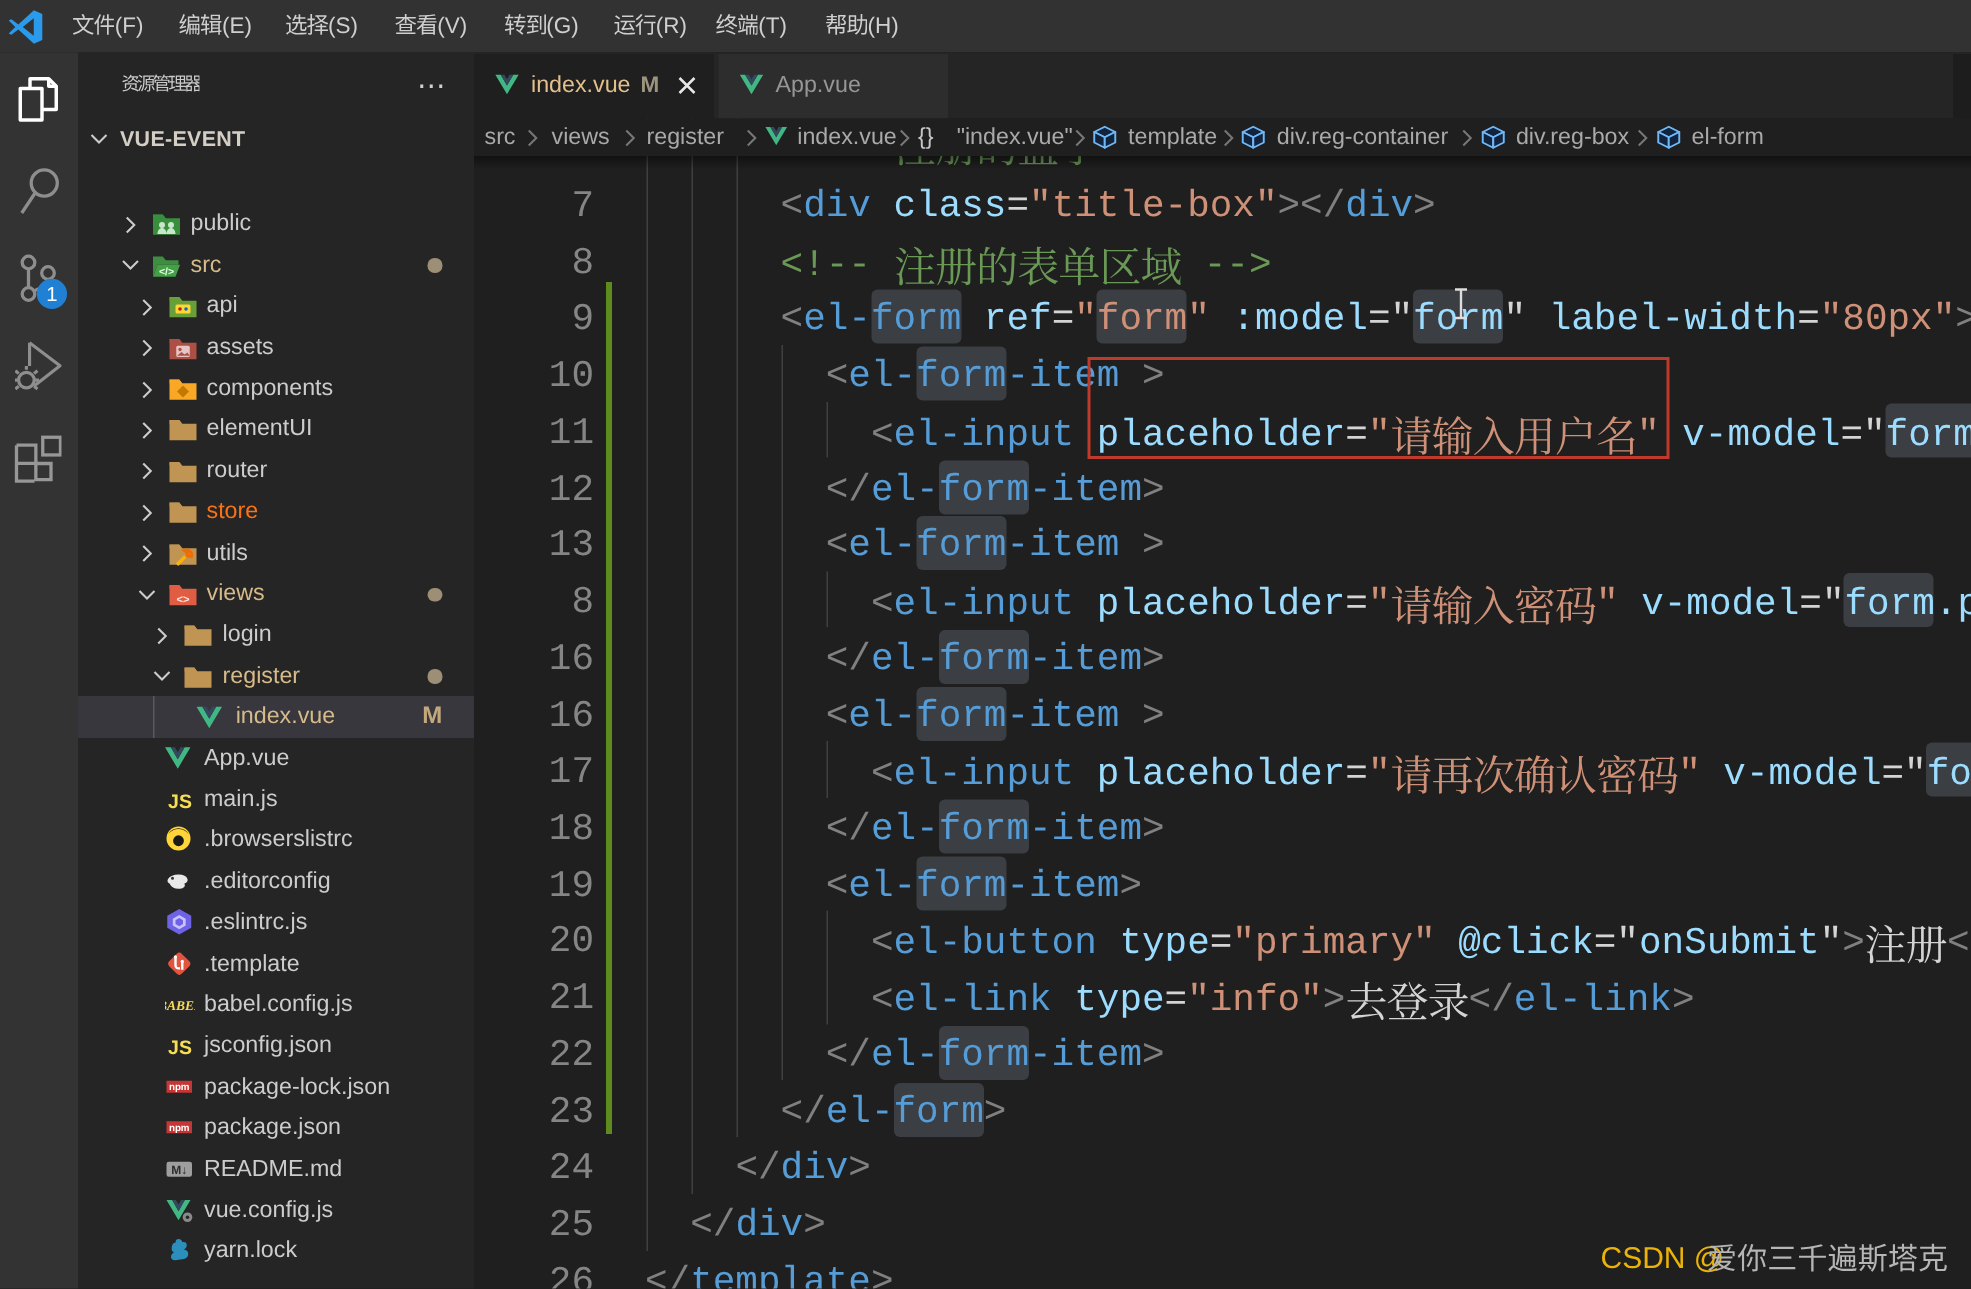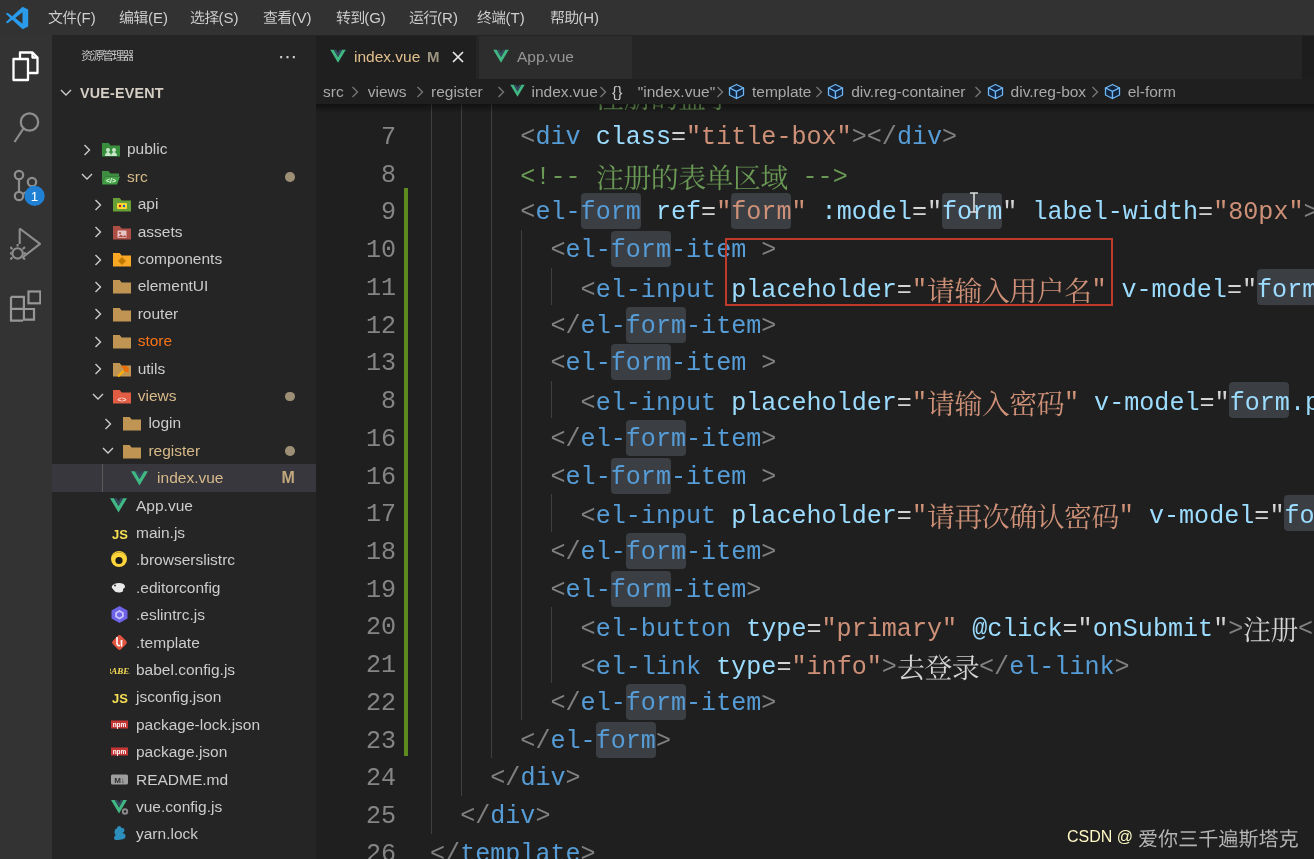--- a/index.html
+++ b/index.html
@@ -650,21 +650,21 @@
     <div class="num" style="left:20px;top:800.8px">26</div>
     <div class="abs" style="left:0;top:69px;width:998px;height:9px;z-index:4;background:linear-gradient(rgba(0,0,0,0.45),rgba(0,0,0,0))"></div>
     <div class="abs" style="left:408.5px;top:203.0px;width:388px;height:68px;border:2px solid #bf3a2b"></div>
     <svg class="abs" style="left:652.0px;top:157.0px" width="12" height="24" viewBox="0 0 12 24">
       <g stroke="#dddddd" stroke-width="1.6">
         <path d="M2 1 H10 M2 20 H10 M6 1 V20"></path>
       </g>
     </svg>
   </div>
 <span class="abs" style="left:1067px;top:0"></span>
-<span class="abs" style="left:1067px;top:828px;font-size:16px;color:#fef9c3">CSDN @</span>
+<span class="abs" style="left:1067px;top:828px;font-size:20px;color:#eab308">CSDN @</span>
 <svg width="160.8" height="27" viewBox="0 0 160.8 27" style="position:absolute;left:1138.0px;top:824.0px;" class="">
     <g fill="#b5b5b5" transform="translate(0,22) scale(0.020000,-0.020000)">
       <use href="#s7231" x="0"></use>
       <use href="#s4F60" x="1005"></use>
       <use href="#s4E09" x="2010"></use>
       <use href="#s5343" x="3015"></use>
       <use href="#s904D" x="4020"></use>
       <use href="#s65AF" x="5025"></use>
       <use href="#s5854" x="6030"></use>
       <use href="#s514B" x="7035"></use>

